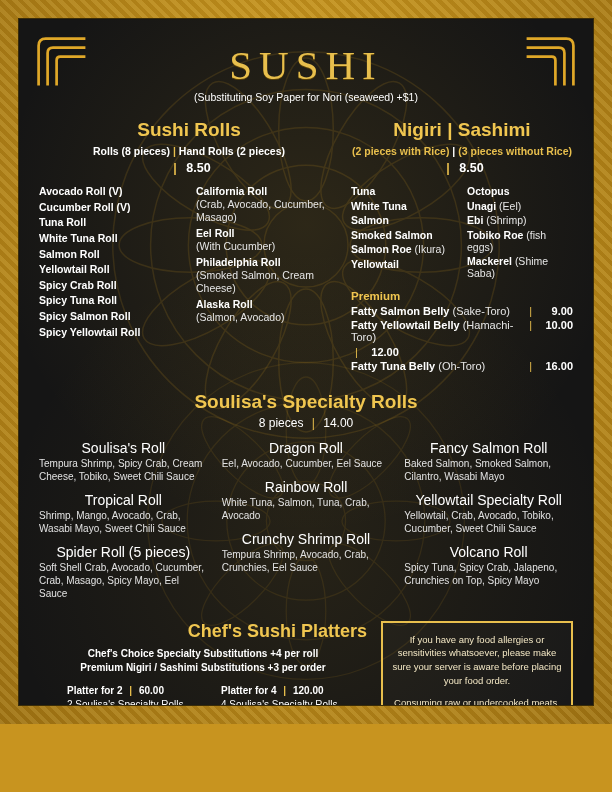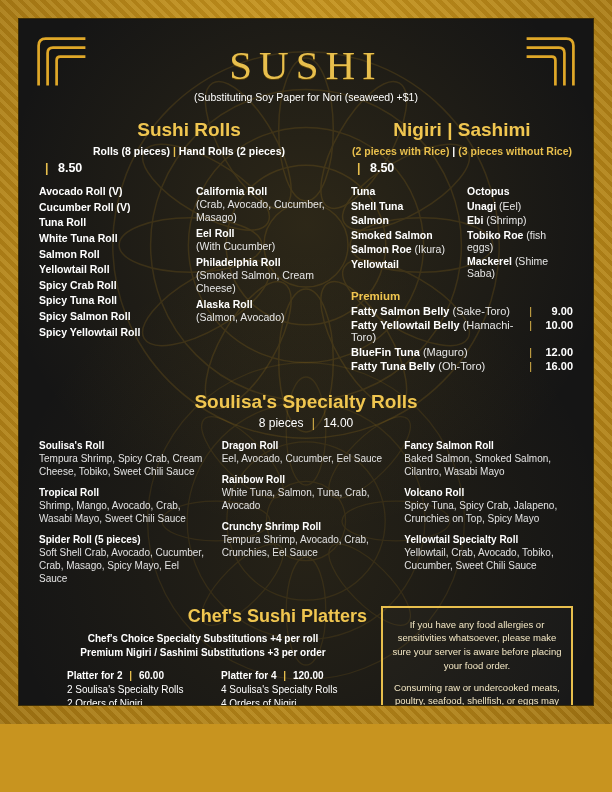--- a/index.html
+++ b/index.html
@@ -111,20 +111,21 @@
   }
   .section-sub {
     text-align: center;
     font-size: 10.5px;
     font-weight: bold;
     color: #ffffff;
     margin-bottom: 2px;
   }
   .section-sub .gold { color: #e8bf4d; }
   .price-line {
+    text-align: center;
     font-size: 12.5px;
     font-weight: bold;
     color: #ffffff;
     margin: 4px 0 10px 0;
   }
   .price-line .bar { color: #e8bf4d; margin: 0 6px; }
 
   .list-cols {
     display: flex;
     gap: 14px;
@@ -182,24 +183,25 @@
   .specialty-price .bar { color: #e8bf4d; margin: 0 5px; }
 
   .spec-grid {
     display: flex;
     gap: 14px;
     font-size: 10px;
   }
   .spec-grid .sg { flex: 1; }
   .spec-item { margin-bottom: 9px; }
   .spec-item .nm {
-    font-weight: bold;
-    font-size: 10px;
+    font-weight: normal;
+    font-size: 14px;
     color: #ffffff;
     margin-bottom: 1px;
+    text-align: center;
   }
   .spec-item .ds {
     color: #e2e2e2;
     line-height: 1.3;
   }
 
   
   .bottom {
     display: flex;
     gap: 14px;
@@ -367,21 +369,21 @@
             <span class="gold">(3 pieces without Rice)</span>
           </div>
           <div class="price-line">
             <span class="bar">|</span>
             <span>8.50</span>
           </div>
 
           <div class="nigiri-cols">
             <div class="nc">
               <div class="nigiri-item"><span>Tuna</span> <span class="note"></span></div>
-              <div class="nigiri-item"><span>Shell Tuna</span> <span class="note"></span></div>
+              <div class="nigiri-item"><span>White Tuna</span> <span class="note"></span></div>
               <div class="nigiri-item"><span>Salmon</span> <span class="note"></span></div>
               <div class="nigiri-item"><span>Smoked Salmon</span> <span class="note"></span></div>
               <div class="nigiri-item"><span>Salmon Roe</span> <span class="note">(Ikura)</span></div>
               <div class="nigiri-item"><span>Yellowtail</span> <span class="note"></span></div>
             </div>
             <div class="nc">
               <div class="nigiri-item"><span>Octopus</span> <span class="note"></span></div>
               <div class="nigiri-item"><span>Unagi</span> <span class="note">(Eel)</span></div>
               <div class="nigiri-item"><span>Ebi</span> <span class="note">(Shrimp)</span></div>
               <div class="nigiri-item"><span>Tobiko Roe</span> <span class="note">(fish eggs)</span></div>
@@ -395,21 +397,20 @@
               <div class="nm"><span>Fatty Salmon Belly</span> <span class="note">(Sake-Toro)</span></div>
               <div class="sep">|</div>
               <div class="pr">9.00</div>
             </div>
             <div class="premium-row">
               <div class="nm"><span>Fatty Yellowtail Belly</span> <span class="note">(Hamachi-Toro)</span></div>
               <div class="sep">|</div>
               <div class="pr">10.00</div>
             </div>
             <div class="premium-row">
-              <div class="nm"><span>BlueFin Tuna</span> <span class="note">(Maguro)</span></div>
               <div class="sep">|</div>
               <div class="pr">12.00</div>
             </div>
             <div class="premium-row">
               <div class="nm"><span>Fatty Tuna Belly</span> <span class="note">(Oh-Toro)</span></div>
               <div class="sep">|</div>
               <div class="pr">16.00</div>
             </div>
           </div>
         </div>
@@ -450,26 +451,26 @@
             <div class="nm">Crunchy Shrimp Roll</div>
             <div class="ds">Tempura Shrimp, Avocado, Crab, Crunchies, Eel Sauce</div>
           </div>
         </div>
         <div class="sg">
           <div class="spec-item">
             <div class="nm">Fancy Salmon Roll</div>
             <div class="ds">Baked Salmon, Smoked Salmon, Cilantro, Wasabi Mayo</div>
           </div>
           <div class="spec-item">
+            <div class="nm">Yellowtail Specialty Roll</div>
+            <div class="ds">Yellowtail, Crab, Avocado, Tobiko, Cucumber, Sweet Chili Sauce</div>
+          </div>
+          <div class="spec-item">
             <div class="nm">Volcano Roll</div>
             <div class="ds">Spicy Tuna, Spicy Crab, Jalapeno, Crunchies on Top, Spicy Mayo</div>
-          </div>
-          <div class="spec-item">
-            <div class="nm">Yellowtail Specialty Roll</div>
-            <div class="ds">Yellowtail, Crab, Avocado, Tobiko, Cucumber, Sweet Chili Sauce</div>
           </div>
         </div>
       </div>
 
       <div class="bottom">
         <div class="platters">
           <div class="platters-head">Chef's Sushi Platters</div>
           <div class="platters-note">
             <div>Chef's Choice Specialty Substitutions +4 per roll</div>
             <div>Premium Nigiri / Sashimi Substitutions +3 per order</div>

